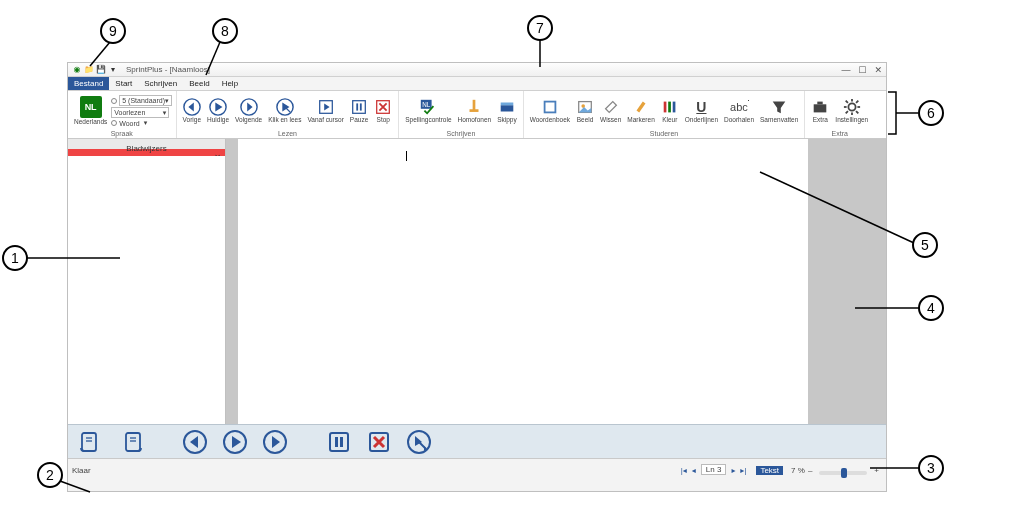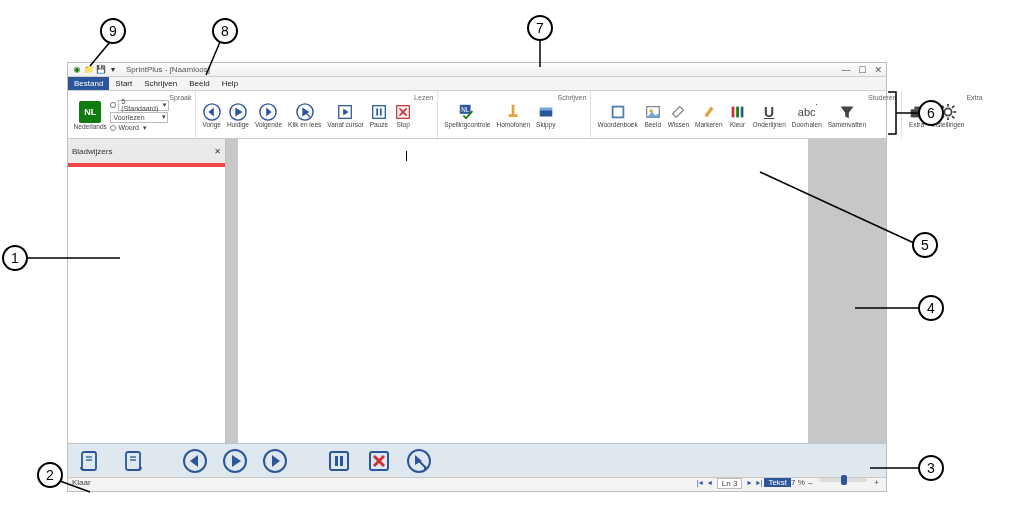--- a/index.html
+++ b/index.html
@@ -14,55 +14,55 @@
   .title-bar .title-text { margin-left: 8px; font-size: 8px; color: #555; }
   .title-bar .win-controls { margin-left: auto; display: flex; gap: 8px; font-size: 9px; color: #555; }
 
   
   .menu-bar { height: 14px; background: #f4f4f4; display: flex; align-items: stretch; font-size: 8px; border-bottom: 1px solid #d0d0d0; }
   .menu-bar .menu-item { padding: 0 6px; display: flex; align-items: center; color: #222; cursor: default; }
   .menu-bar .menu-item.file { background: #2b579a; color: #fff; }
 
   
   .ribbon { height: 48px; background: #fff; border-bottom: 1px solid #c9c9c9; display: flex; align-items: stretch; font-size: 7px; color: #444; }
-  .ribbon-group { display: flex; flex-direction: row; padding: 2px 4px 0 4px; border-right: 1px solid #e2e2e2; }
+  .ribbon-group { display: flex; flex-direction: column; padding: 2px 4px 0 4px; border-right: 1px solid #e2e2e2; }
   .ribbon-group .items { flex: 1; display: flex; gap: 2px; align-items: center; }
   .ribbon-group .gtitle { text-align: center; font-size: 7px; color: #666; padding: 1px 0; }
   .rb-btn { display: flex; flex-direction: column; align-items: center; justify-content: flex-start; gap: 1px; padding: 1px 2px; min-width: 22px; cursor: default; }
   .rb-btn .ic { width: 18px; height: 18px; display: flex; align-items: center; justify-content: center; }
   .rb-btn .lb { font-size: 6.5px; text-align: center; line-height: 1; white-space: nowrap; }
   .lang-badge { width: 22px; height: 22px; background: #107c10; color:#fff; display:flex; align-items:center; justify-content:center; font-weight:bold; font-size:9px; border-radius:2px; }
   .speech-panel { display:flex; flex-direction:column; gap:1px; font-size:7px; }
   .speech-panel .row { display:flex; align-items:center; gap:2px; }
   .sel { border:1px solid #bbb; padding:0 2px; font-size:7px; background:#fff; min-width:48px; height:11px; display:flex; align-items:center; justify-content:space-between;}
   .radio-dot { width:6px; height:6px; border:1px solid #888; border-radius:50%; display:inline-block;}
 
   
   .content { flex: 1; display: flex; min-height: 0; }
   .sidebar { width: 158px; border-right: 1px solid #c0c0c0; display: flex; flex-direction: column; background:#fff;}
-  .sidebar-header { height: 14px; background: #eaeaea; border-bottom:4px solid #ef4444; display:flex; align-items:center; padding:12px 4px; font-size:8px; color:#333;}
+  .sidebar-header { height: 14px; background: #eaeaea; border-bottom:7px solid #ef4444; display:flex; align-items:center; padding:5px 4px; font-size:8px; color:#333;flex-direction:column;}
   .sidebar-header .close-x { margin-left:auto; font-size:8px; cursor:default;}
   .sidebar-body { flex:1; background:#fff; }
   .doc-area { flex:1; display:flex; }
   .gutter { width:48px; background:#c7c7c7; }
   .page { flex:1; background:#fff; position:relative; }
   .caret { position:absolute; top:12px; left:168px; width:0; height:10px; border-left:1px solid #000; }
 
   
   .bottom-bar { height: 34px; background: #dfe8ef; border-top:1px solid #b9c5cf; display:flex; align-items:center; gap:14px; padding:0 10px;}
   .bb-btn { width:26px; height:26px; display:flex; align-items:center; justify-content:center; position:relative; }
   .bb-btn svg { width:26px; height:26px; }
   .bb-gap { width:10px; }
 
   
-  .status-bar { height: 14px; background:#f3f3f3; border-top:1px solid #c9c9c9; display:flex; align-items:flex-start; font-size:8px; color:#444; padding:0 4px;}
+  .status-bar { height: 14px; background:#f3f3f3; border-top:1px solid #c9c9c9; display:flex; align-items:flex-end; font-size:8px; color:#444; padding:16px 4px;}
   .status-bar .spacer { flex:1; }
   .status-bar .nav-btn { width:10px; text-align:center; color:#2b579a; font-size:8px; }
   .status-bar .ln-box { border:1px solid #bbb; padding:0 4px; margin:0 2px; background:#fff; }
-  .status-bar .mode-box { background:#2b579a; color:#fff; padding:0 4px; margin:0 0; }
+  .status-bar .mode-box { background:#2b579a; color:#fff; padding:0 4px; margin:0 8px; }
   .status-bar .zoom-slider { width:48px; height:4px; background:#ddd; position:relative; margin:0 4px; border-radius:2px;}
   .status-bar .zoom-slider .thumb { position:absolute; left:22px; top:-3px; width:6px; height:10px; background:#2b579a; border-radius:2px;}
 
   
   .callout-num { position:absolute; width:26px; height:26px; border:2px solid #000; border-radius:50%; background:#fff; display:flex; align-items:center; justify-content:center; font-size:14px; font-weight:500;}
   svg.leader { position:absolute; overflow:visible; pointer-events:none; }
 </style>
 </head>
 <body>
 

